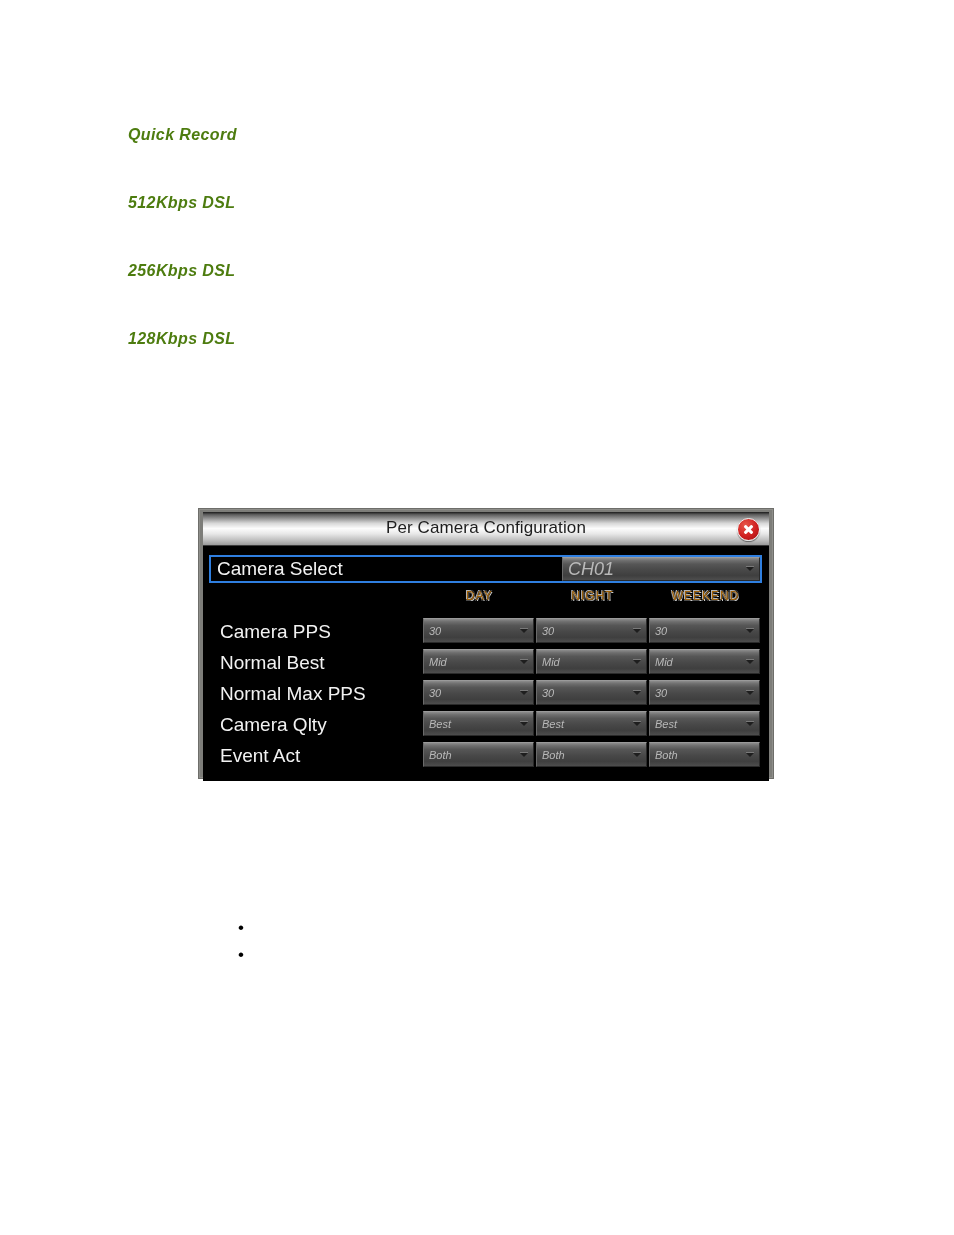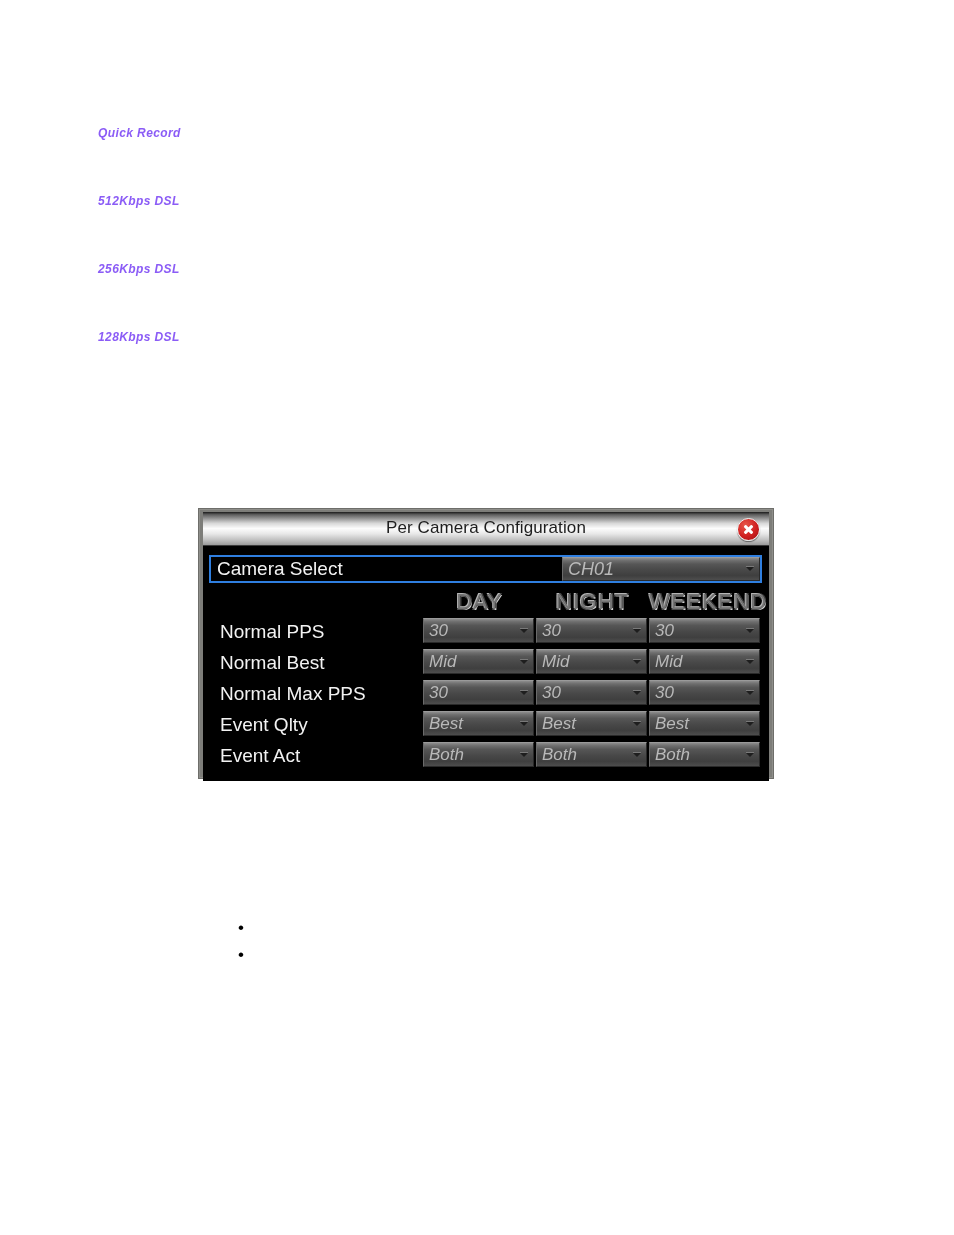--- a/index.html
+++ b/index.html
@@ -12,27 +12,27 @@
     width: 954px;
     height: 1235px;
     position: relative;
     font-family: "Liberation Sans", "DejaVu Sans", sans-serif;
     overflow: hidden;
   }
 
   
   .doc-heading {
     position: absolute;
-    left: 98px;
+    left: 128px;
     font-family: "Liberation Sans", "DejaVu Sans", sans-serif;
     font-weight: bold;
     font-style: italic;
-    font-size: 12px;
+    font-size: 16px;
     letter-spacing: 0.4px;
-    color: #8b5cf6;
+    color: #4d7c0f;
     white-space: nowrap;
   }
   .h-quick   { top: 126px; }
   .h-512     { top: 194px; }
   .h-256     { top: 262px; }
   .h-128     { top: 330px; }
 
   
   .bullet-list {
     position: absolute;
@@ -172,21 +172,21 @@
     border-bottom: 1px solid #2a2a2a;
     cursor: pointer;
     overflow: hidden;
     font-style: italic;
   }
   .dropdown-text {
     position: absolute;
     left: 5px;
     top: 50%;
     transform: translateY(-50%);
-    font-size: 17px;
+    font-size: 11px;
     color: #b9b9b9;
     white-space: nowrap;
   }
   .dropdown-arrow {
     position: absolute;
     right: 5px;
     top: 50%;
     margin-top: -2px;
     width: 0;
     height: 0;
@@ -216,23 +216,23 @@
     top: 43px;
     left: 0;
     width: 100%;
     height: 24px;
   }
   .col-header {
     position: absolute;
     top: 0;
     width: 113px;
     text-align: center;
-    font-size: 22px;
+    font-size: 12px;
     letter-spacing: 1px;
-    color: #737373;
+    color: #a16207;
     text-shadow:
        -1px -1px 0 #b4b4b4,
         1px -1px 0 #3c3c3c,
        -1px  1px 0 #4a4a4a,
         1px  1px 0 #cfcfcf;
     white-space: nowrap;
   }
   .col-0 { left: 220px; }
   .col-1 { left: 333px; }
   .col-2 { left: 446px; }
@@ -301,21 +301,21 @@
 
     <div class="col-headers">
       <div class="col-header col-0">DAY</div>
       <div class="col-header col-1">NIGHT</div>
       <div class="col-header col-2">WEEKEND</div>
     </div>
 
     <div class="grid-rows">
 
       <div class="grid-row">
-        <span class="row-label">Normal PPS</span>
+        <span class="row-label">Camera PPS</span>
         <div class="row-cells">
           <div class="dropdown cell-dropdown">
             <span class="dropdown-text">30</span>
             <span class="dropdown-arrow"></span>
           </div>
           <div class="dropdown cell-dropdown">
             <span class="dropdown-text">30</span>
             <span class="dropdown-arrow"></span>
           </div>
           <div class="dropdown cell-dropdown">
@@ -355,21 +355,21 @@
             <span class="dropdown-arrow"></span>
           </div>
           <div class="dropdown cell-dropdown">
             <span class="dropdown-text">30</span>
             <span class="dropdown-arrow"></span>
           </div>
         </div>
       </div>
 
       <div class="grid-row">
-        <span class="row-label">Event Qlty</span>
+        <span class="row-label">Camera Qlty</span>
         <div class="row-cells">
           <div class="dropdown cell-dropdown">
             <span class="dropdown-text">Best</span>
             <span class="dropdown-arrow"></span>
           </div>
           <div class="dropdown cell-dropdown">
             <span class="dropdown-text">Best</span>
             <span class="dropdown-arrow"></span>
           </div>
           <div class="dropdown cell-dropdown">

